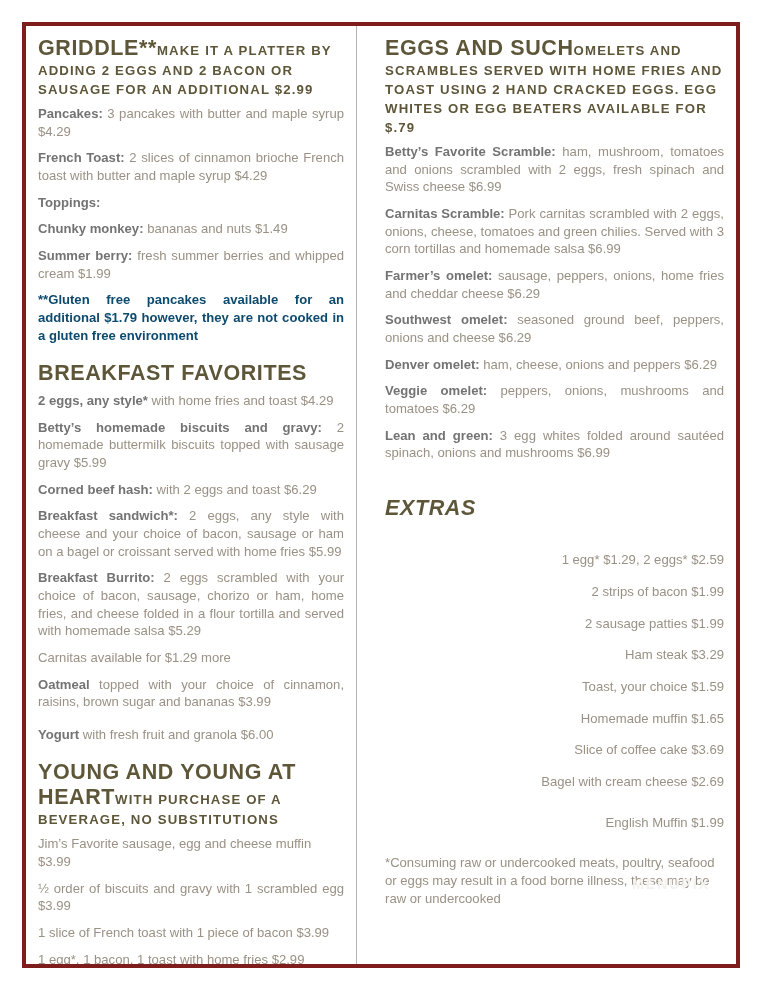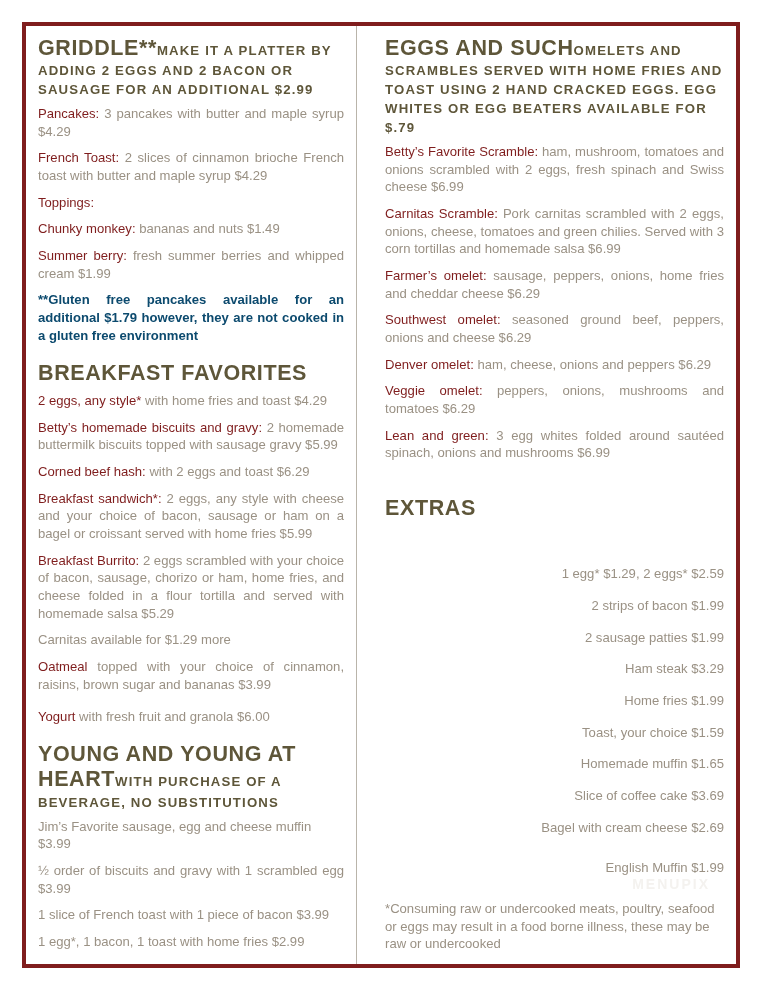--- a/index.html
+++ b/index.html
@@ -64,22 +64,22 @@
 
   
   .item {
     font-size: 13.1px;
     line-height: 1.35;
     text-align: justify;
     margin: 0 0 9px 0;
     color: #9a9184;
   }
   .item .nm {
-    color: #7f1d1d;
-    font-weight: normal;
+    color: #737373;
+    font-weight: bold;
   }
   .item.emph {
     color: #0c4a6e;
     font-weight: bold;
   }
   .item.noted {
     color: #9a9184;
     text-align: left;
   }
 
@@ -92,21 +92,22 @@
   .disclaimer {
     font-size: 13.1px;
     line-height: 1.35;
     color: #9a9184;
     text-align: left;
     margin-top: 4px;
   }
 
   .extras-head {
     margin-top: 34px;
-    margin-bottom: 44px;
+    margin-bottom: 30px;
+    font-style: italic;
   }
   .extras-head .big { font-size: 21.5px; letter-spacing: 0.6px; }
 
   .spacer-sm { height: 6px; }
 
   
   .watermark {
     position: absolute;
     right: 26px;
     bottom: 72px;
@@ -177,21 +178,20 @@
     </div>
 
     <div>
       <div class="section-head extras-head"><span class="big">EXTRAS</span></div>
 
       <div class="extras-list">
         <p class="item">1 egg* $1.29, 2 eggs* $2.59</p>
         <p class="item">2 strips of bacon $1.99</p>
         <p class="item">2 sausage patties $1.99</p>
         <p class="item">Ham steak $3.29</p>
-        <p class="item">Home fries $1.99</p>
         <p class="item">Toast, your choice $1.59</p>
         <p class="item">Homemade muffin $1.65</p>
         <p class="item">Slice of coffee cake $3.69</p>
         <p class="item extras-gap">Bagel with cream cheese $2.69</p>
         <p class="item extras-gap">English Muffin $1.99</p>
       </div>
 
       <p class="disclaimer">*Consuming raw or undercooked meats, poultry, seafood or eggs may result in a food borne illness, these may be raw or undercooked</p>
     </div>
 

